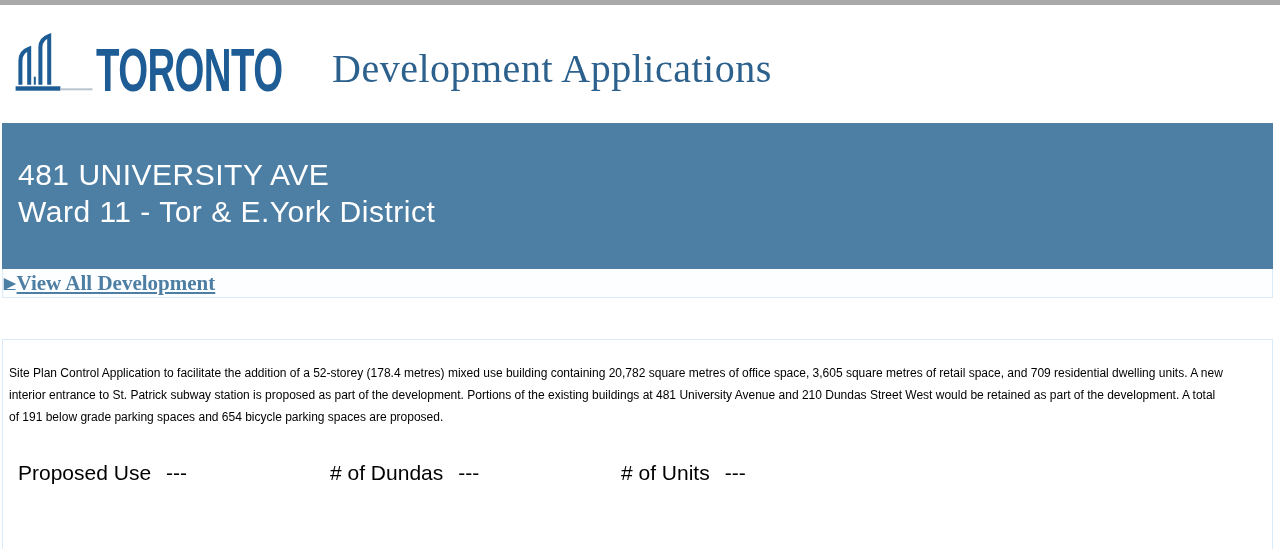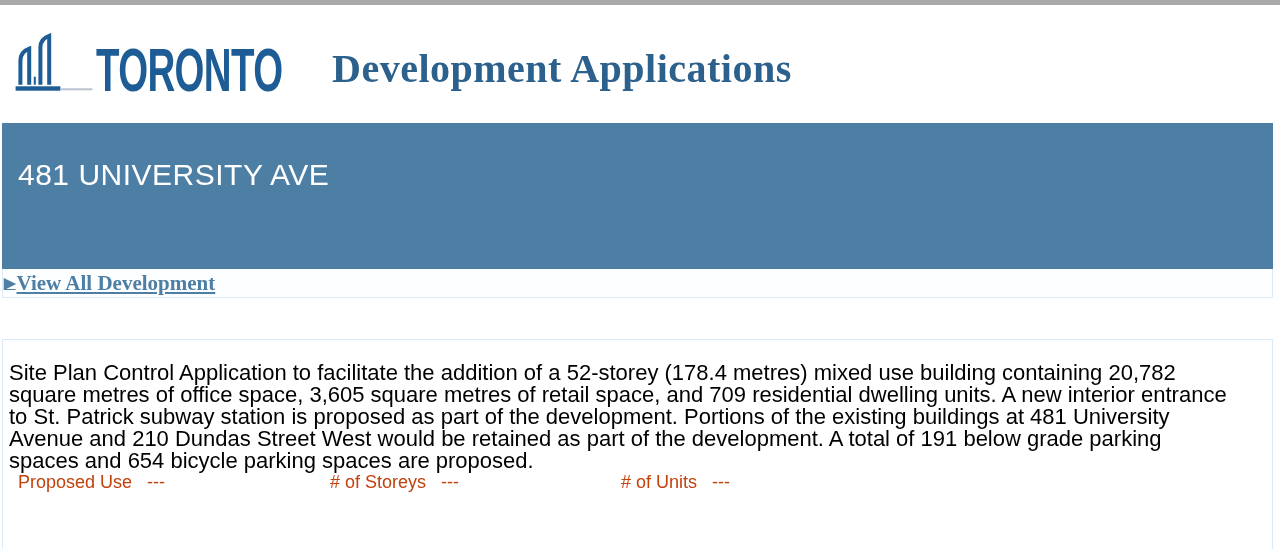--- a/index.html
+++ b/index.html
@@ -17,21 +17,21 @@
   .logo { position: absolute; left: 14px; top: 24px; display: flex; align-items: flex-end; cursor: pointer; }
   .logo svg { width: 80px; height: 73px; display: block; }
   .wordmark {
     display: inline-block; font-weight: bold; font-size: 62px; line-height: 60px;
     color: #1d5c94; letter-spacing: -1px;
     transform: scaleX(0.62); transform-origin: left bottom;
     margin-left: 2px; margin-bottom: 2px; white-space: nowrap;
   }
   .page-title {
     position: absolute; left: 332px; top: 40px; margin: 0;
-    font-family: "Liberation Serif", serif; font-size: 40px; font-weight: bold;
+    font-family: "Liberation Serif", serif; font-size: 40px; font-weight: normal;
     color: #2d618d; letter-spacing: 0.5px;
   }
 
   
   .banner {
     margin: 0 7px 0 2px; height: 146px; background: #4d7ea4;
     color: #ffffff; padding: 33px 16px 0 16px;
   }
   .banner-line { font-size: 30px; font-weight: normal; line-height: 37px; letter-spacing: 0.5px; }
 
@@ -48,23 +48,23 @@
   }
   .arrow { font-size: 15px; line-height: 24px; margin-right: 1px; }
 
   .spacer { height: 41px; background: #fff; }
 
   
   .content-box {
     margin: 0 7px 0 2px; border: 1px solid #d9eafb; background: #fff;
     height: 320px; padding: 22px 45px 0 6px;
   }
-  .description { margin: 0; font-size: 22px; line-height: 22px; color: #000; }
+  .description { margin: 0; font-size: 12px; line-height: 22px; color: #000; }
 
-  .stats { position: relative; height: 22px; font-size: 18px; color: #c2410c; }
+  .stats { position: relative; height: 22px; margin-top: 33px; font-size: 21px; color: #000000; }
   .stat { position: absolute; top: 0; white-space: nowrap; }
   .stat-1 { left: 9px; }
   .stat-2 { left: 321px; }
   .stat-3 { left: 612px; }
   .stat .value { margin-left: 15px; }
 </style>
 </head>
 <body>
 
 <div class="top-bar"></div>
@@ -80,37 +80,38 @@
         <rect x="58" y="66.5" width="40" height="2.5" fill="#b8c3cf"></rect>
       </svg>
     </span>
     <span class="wordmark">TORONTO</span>
   </div>
   <h1 class="page-title">Development Applications</h1>
 </div>
 
 <div class="banner">
   <div class="banner-line">481 UNIVERSITY AVE</div>
+  <div class="banner-line">Ward 11 - Tor &amp; E.York District</div>
 </div>
 
 <div class="link-row">
   <a class="view-all">
     <span class="arrow">▶</span>
     <span>View All Development</span>
   </a>
 </div>
 
 <div class="spacer"></div>
 
 <div class="content-box">
   <p class="description">Site Plan Control Application to facilitate the addition of a 52-storey (178.4 metres) mixed use building containing 20,782 square metres of office space, 3,605 square metres of retail space, and 709 residential dwelling units. A new interior entrance to St. Patrick subway station is proposed as part of the development. Portions of the existing buildings at 481 University Avenue and 210 Dundas Street West would be retained as part of the development. A total of 191 below grade parking spaces and 654 bicycle parking spaces are proposed.</p>
   <div class="stats">
     <div class="stat stat-1">
       <span class="label">Proposed Use</span><span class="value">---</span>
     </div>
     <div class="stat stat-2">
-      <span class="label"># of Storeys</span><span class="value">---</span>
+      <span class="label"># of Dundas</span><span class="value">---</span>
     </div>
     <div class="stat stat-3">
       <span class="label"># of Units</span><span class="value">---</span>
     </div>
   </div>
 </div>
 
 </body></html>

